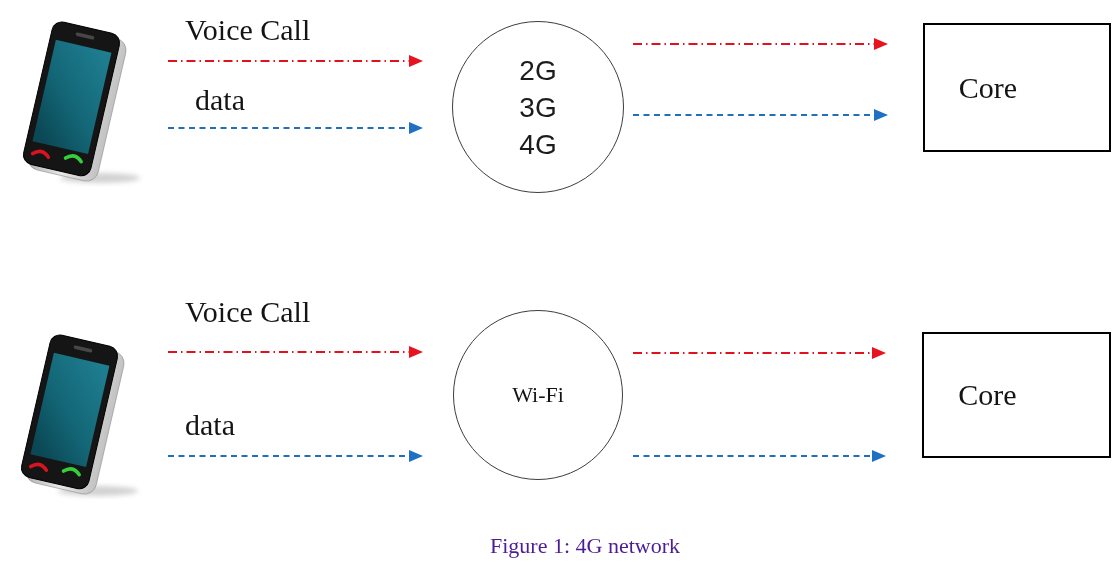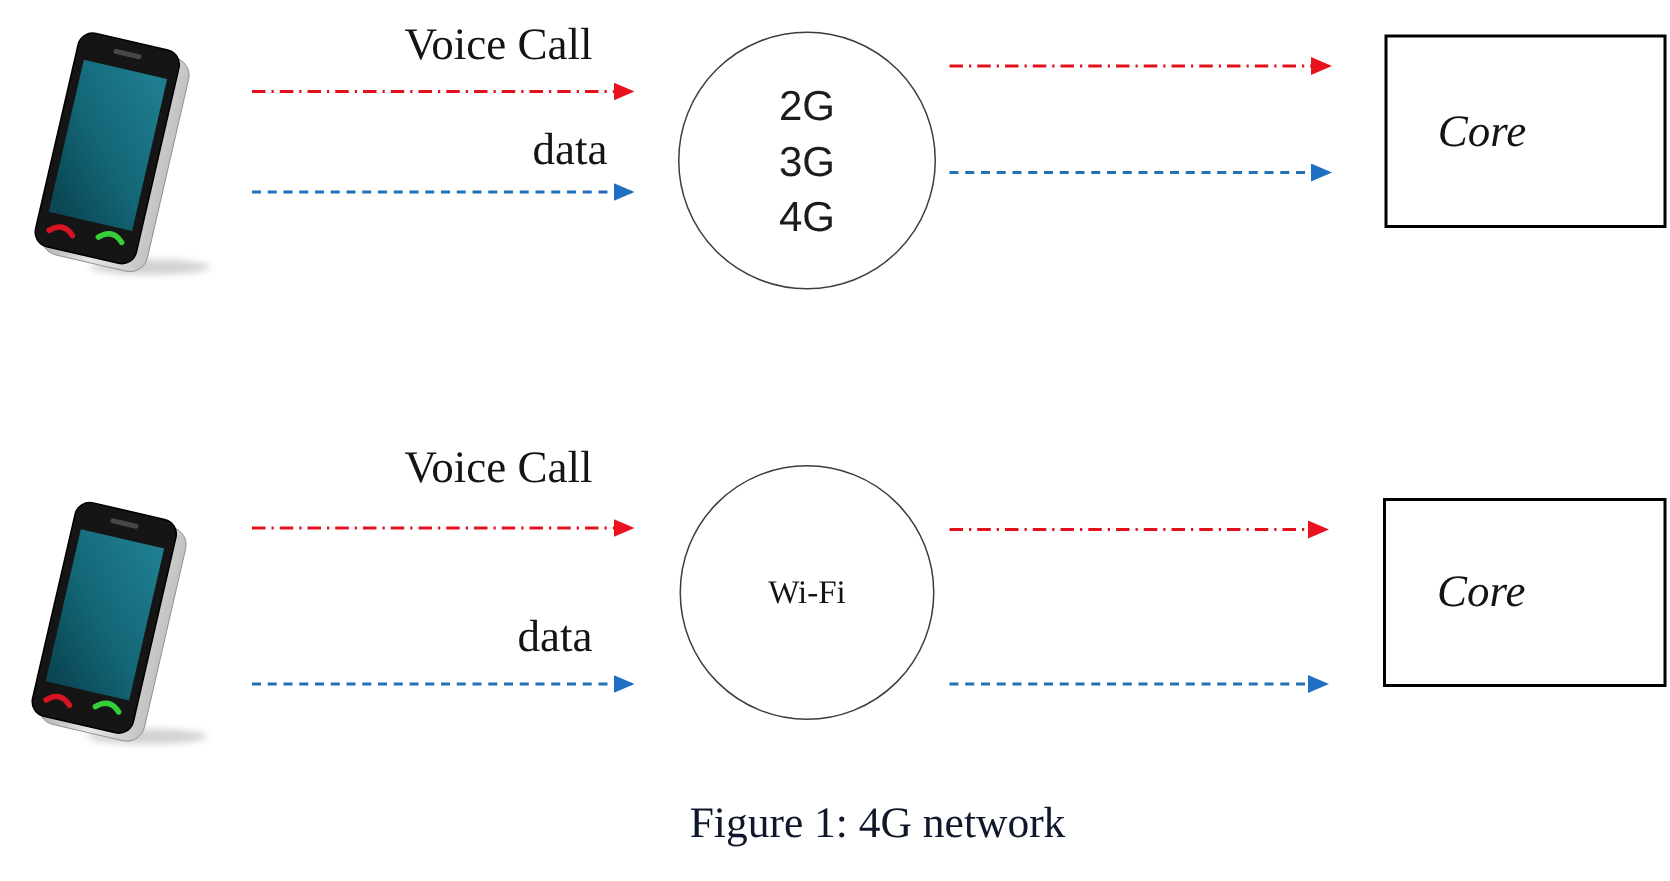--- a/index.html
+++ b/index.html
@@ -3,50 +3,50 @@
 <meta charset="utf-8">
 <style>
   html,body{margin:0;padding:0;}
   body{
     width:1113px;height:587px;position:relative;background:#ffffff;
     font-family:"Liberation Serif", serif;overflow:hidden;
   }
   
   .flow-label{
     position:absolute;color:#141414;font-size:30px;line-height:1.1;
-    text-align:right;white-space:nowrap;font-family:"Liberation Serif", serif;
+    text-align:left;white-space:nowrap;font-family:"Liberation Serif", serif;
   }
   
   .node-circle{
     position:absolute;border:1.4px solid #3d3d3d;border-radius:50%;
     display:flex;flex-direction:column;align-items:center;justify-content:center;
     background:#ffffff;box-sizing:border-box;
   }
   .node-circle.gen{
     font-family:"Liberation Sans", sans-serif;font-size:28px;color:#1c1c1c;
   }
   .node-circle.gen .node-line{line-height:37px;}
   .node-circle.wifi{
     font-family:"Liberation Serif", serif;font-size:22px;color:#141414;
   }
   
   .core-box{
     position:absolute;border:2px solid #000000;background:#ffffff;
     display:flex;align-items:center;justify-content:center;
     box-sizing:border-box;padding-right:58px;
-    font-family:"Liberation Serif", serif;font-size:30px;color:#141414;font-style:italic;
+    font-family:"Liberation Serif", serif;font-size:30px;color:#141414;
   }
   
   svg.arrows{position:absolute;left:0;top:0;pointer-events:none;}
   .voice-line{stroke:#e1121e;stroke-width:2;fill:none;stroke-dasharray:9 4 1.5 4;}
   .data-line{stroke:#2271b8;stroke-width:2;fill:none;stroke-dasharray:6 4.5;}
   
   .caption{
     position:absolute;left:585px;top:533px;transform:translateX(-50%);
-    font-family:"Liberation Serif", serif;font-size:29px;color:#0f172a;white-space:nowrap;
+    font-family:"Liberation Serif", serif;font-size:22px;color:#4c1d95;white-space:nowrap;
   }
   .phone{position:absolute;}
 </style>
 </head>
 <body>
 
 <svg width="0" height="0" style="position:absolute" aria-hidden="true">
   <defs>
     <linearGradient id="scrGrad" x1="0.8" y1="0" x2="0.2" y2="1">
       <stop offset="0" stop-color="#1e7d8f"></stop>

